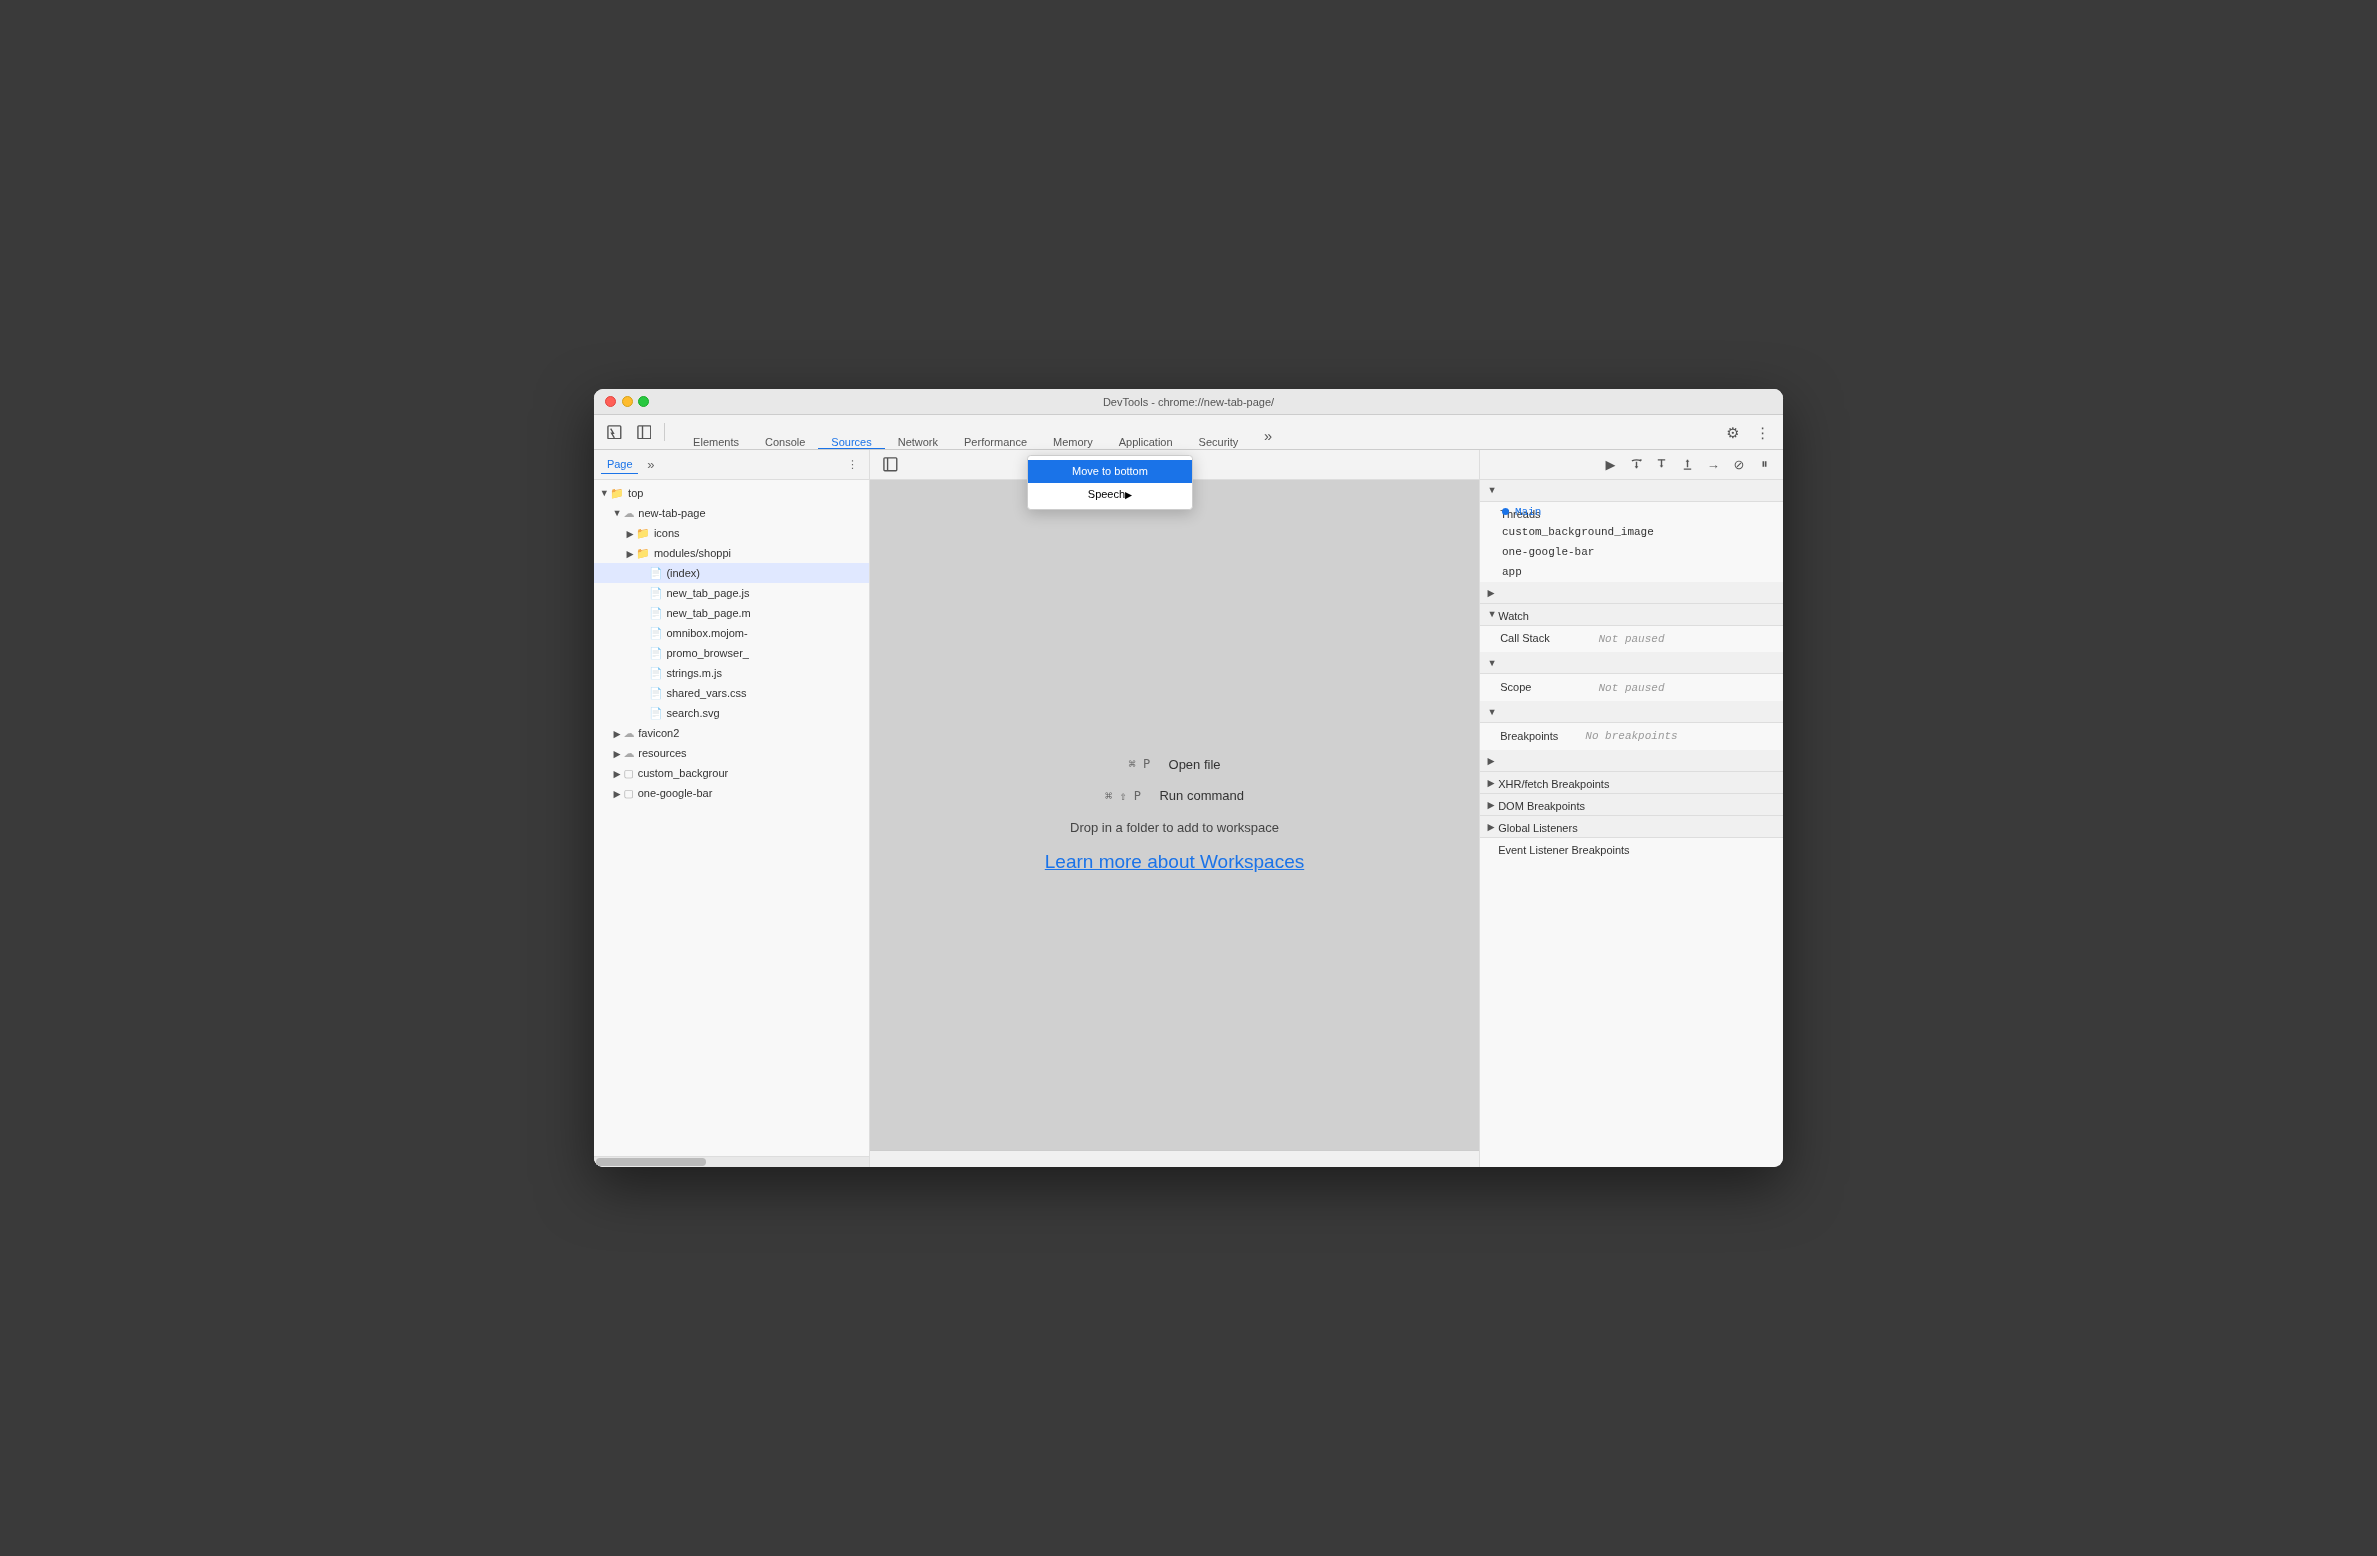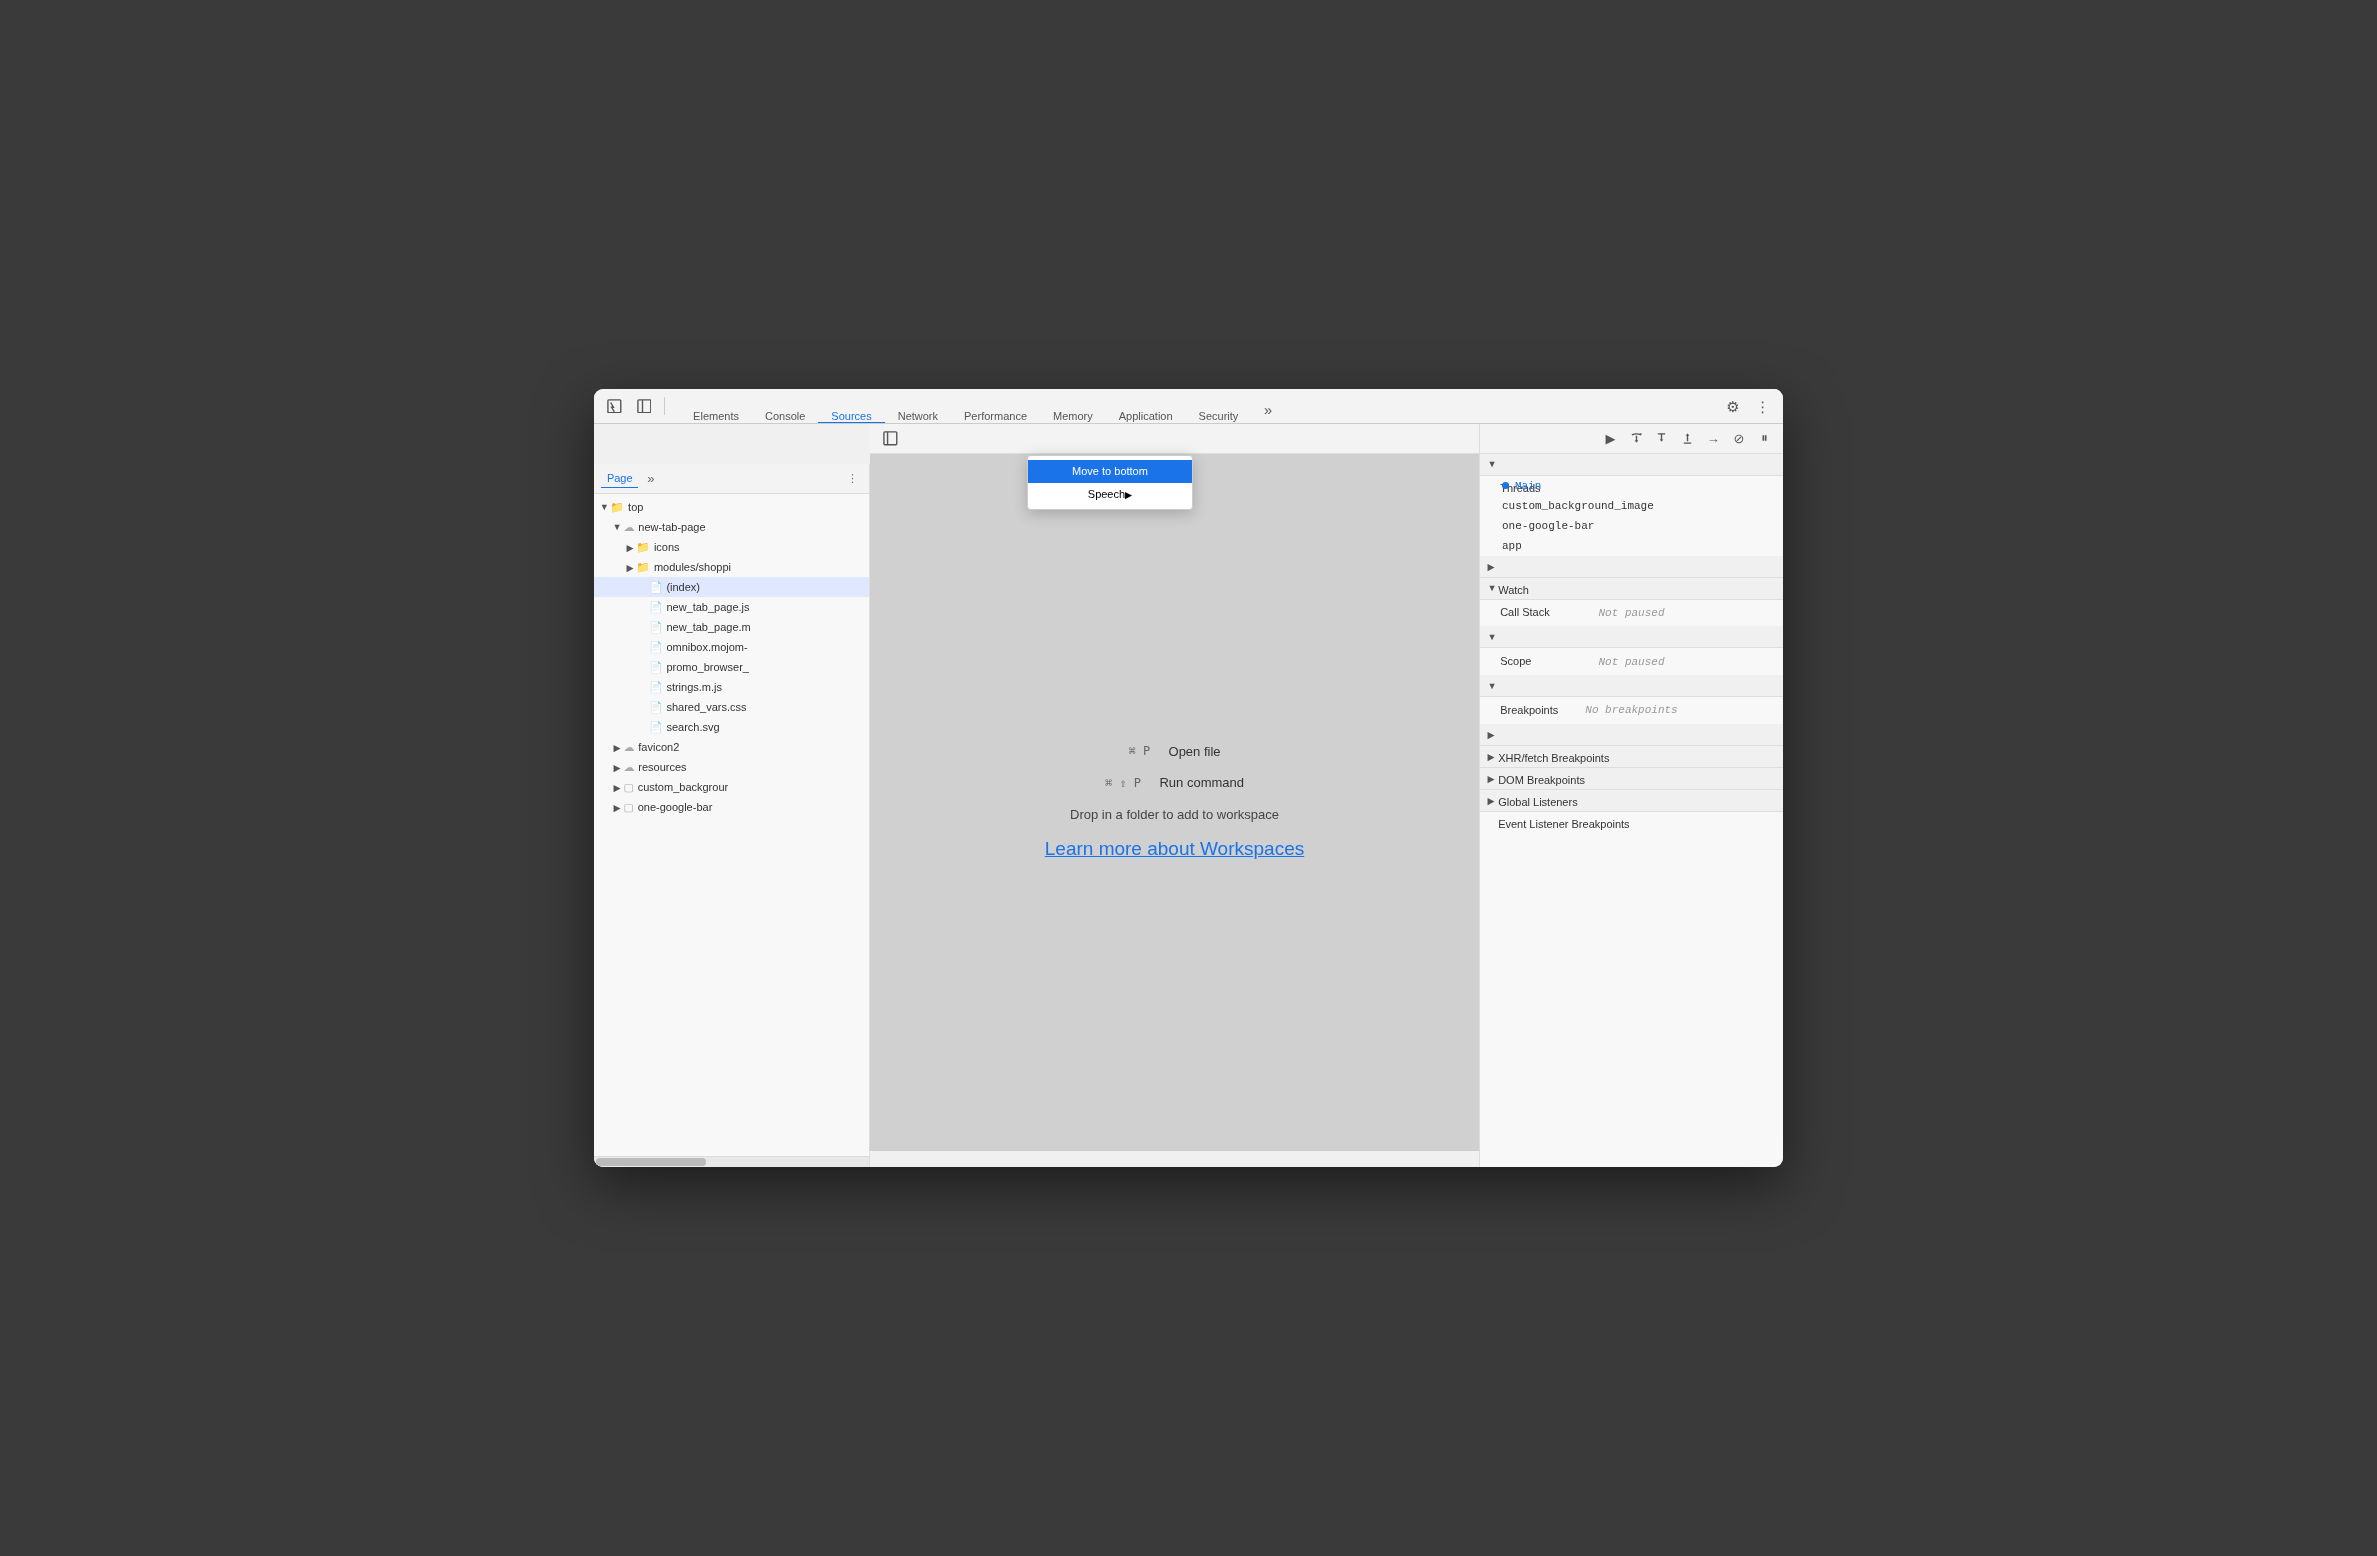--- a/index.html
+++ b/index.html
@@ -128,21 +128,20 @@
     }
     
     .sidebar {
       width: 276px;
       background: #f8f8f8;
       border-right: 0.9px solid #ddd;
       display: flex;
       flex-direction: column;
       flex-shrink: 0;
       overflow: hidden;
-      margin-top: 40px;
     }
     .sidebar-header {
       display: flex;
       align-items: center;
       padding: 3.7px 7.4px;
       border-bottom: 0.9px solid #ddd;
       height: 29.5px;
       background: #f3f3f3;
     }
     .sidebar-tab {
@@ -407,20 +406,28 @@
     .kbd {
       font-family: monospace;
       font-size: 12px;
     }
   </style>
 </head>
 <body>
 
 <div class="window">
 
+  <div class="title-bar">
+    <div class="traffic-lights">
+      <div class="traffic-light tl-red"></div>
+      <div class="traffic-light tl-yellow"></div>
+      <div class="traffic-light tl-green"></div>
+    </div>
+    <span class="title-bar-title">DevTools - chrome://new-tab-page/</span>
+  </div>
 
   <div class="devtools-body">
 
     <div class="toolbar">
       <div class="toolbar-left">
         <div class="toolbar-icon-btn">
           <svg width="14.7" height="14.7" viewBox="0 0 16 16" fill="none">
             <rect x="1" y="1" width="14" height="14" rx="1" stroke="#555" stroke-width="1.5" fill="none"></rect>
             <path d="M4 4 L7 9 L5 9 L8 14" stroke="#555" stroke-width="1.5" fill="none"></path>
           </svg>

